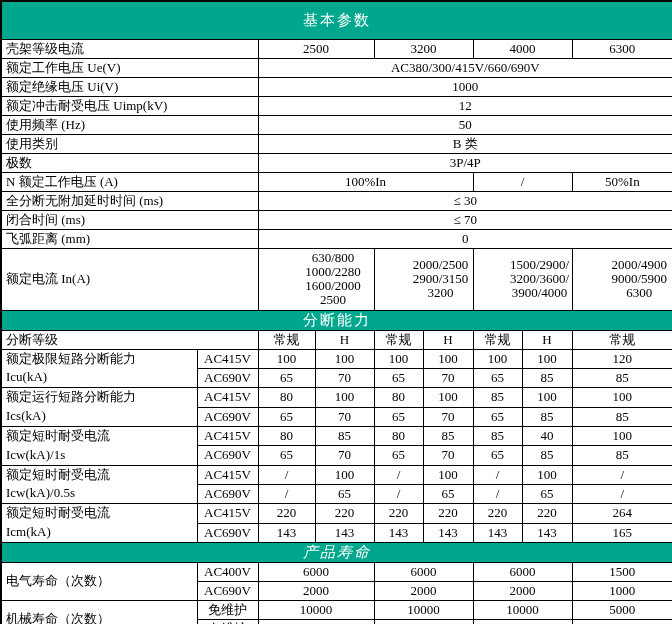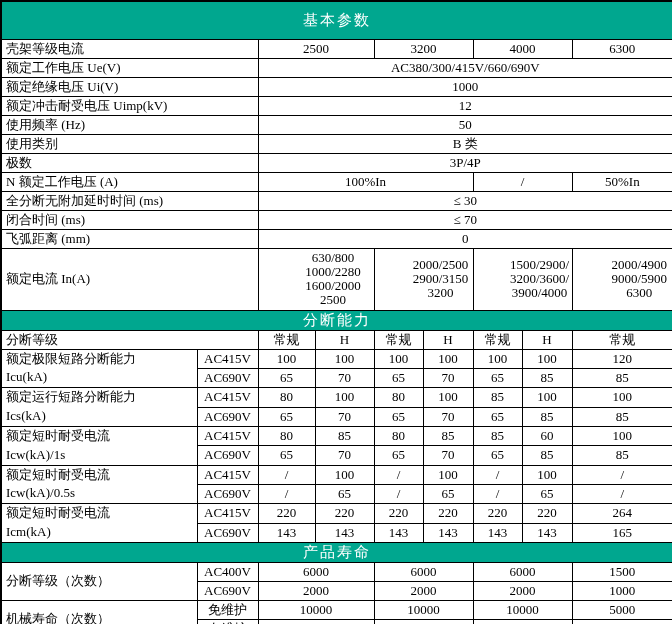--- a/index.html
+++ b/index.html
@@ -21,21 +21,21 @@
   td.sec{
     background:#00a78f;
     color:#fff;
     text-align:center;
     font-size:15px;
     letter-spacing:2px;
     padding:0;
   }
   tr.sec-a{height:38px;}
   tr.sec-b{height:18px;}
-  tr.sec-c{height:15px;}
+  tr.sec-c{height:15px;font-style:italic;}
   tr.r{height:19px;}
   tr.tall{height:62px;}
   td.lbl{text-align:left;padding-left:4px;}
   td.val{text-align:center;}
   td.lbl2 div{line-height:1.45;}
   td.mline{white-space:normal;padding-left:36px;}
   td.mline div{line-height:14px;text-align:center;}
 </style>
 </head>
 <body>
@@ -205,21 +205,21 @@
     <td class="lbl lbl2" rowspan="2">
       <div>额定短时耐受电流</div>
       <div>Icw(kA)/1s</div>
     </td>
     <td class="val">AC415V</td>
     <td class="val">80</td>
     <td class="val">85</td>
     <td class="val">80</td>
     <td class="val">85</td>
     <td class="val">85</td>
-    <td class="val">60</td>
+    <td class="val">40</td>
     <td class="val">100</td>
   </tr>
   <tr class="r">
     <td class="val">AC690V</td>
     <td class="val">65</td>
     <td class="val">70</td>
     <td class="val">65</td>
     <td class="val">70</td>
     <td class="val">65</td>
     <td class="val">85</td>
@@ -274,21 +274,21 @@
     <td class="val">143</td>
     <td class="val">143</td>
     <td class="val">165</td>
   </tr>
 
   <tr class="sec-c">
     <td class="sec" colspan="9">产品寿命</td>
   </tr>
 
   <tr class="r">
-    <td class="lbl" rowspan="2">分断等级（次数）</td>
+    <td class="lbl" rowspan="2">电气寿命（次数）</td>
     <td class="val">AC400V</td>
     <td class="val" colspan="2">6000</td>
     <td class="val" colspan="2">6000</td>
     <td class="val" colspan="2">6000</td>
     <td class="val">1500</td>
   </tr>
   <tr class="r">
     <td class="val">AC690V</td>
     <td class="val" colspan="2">2000</td>
     <td class="val" colspan="2">2000</td>

